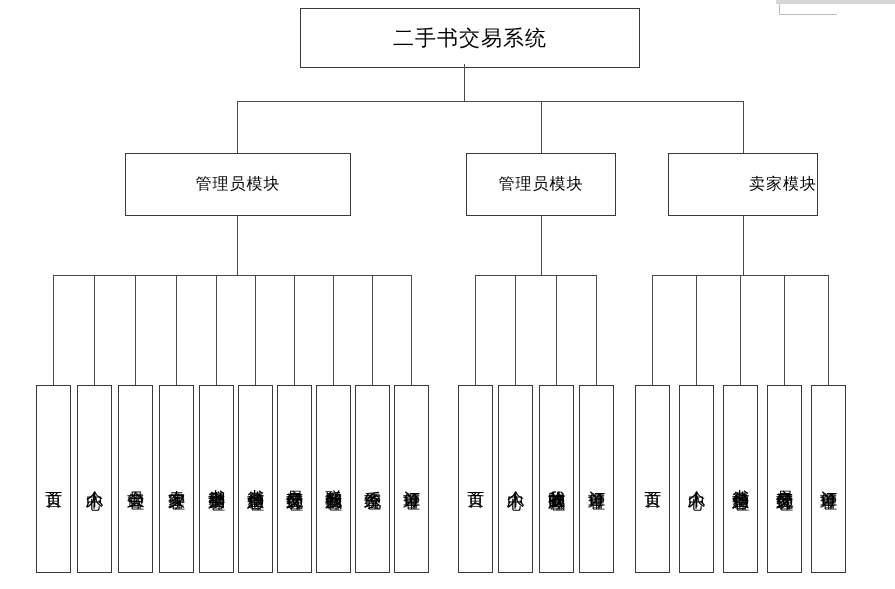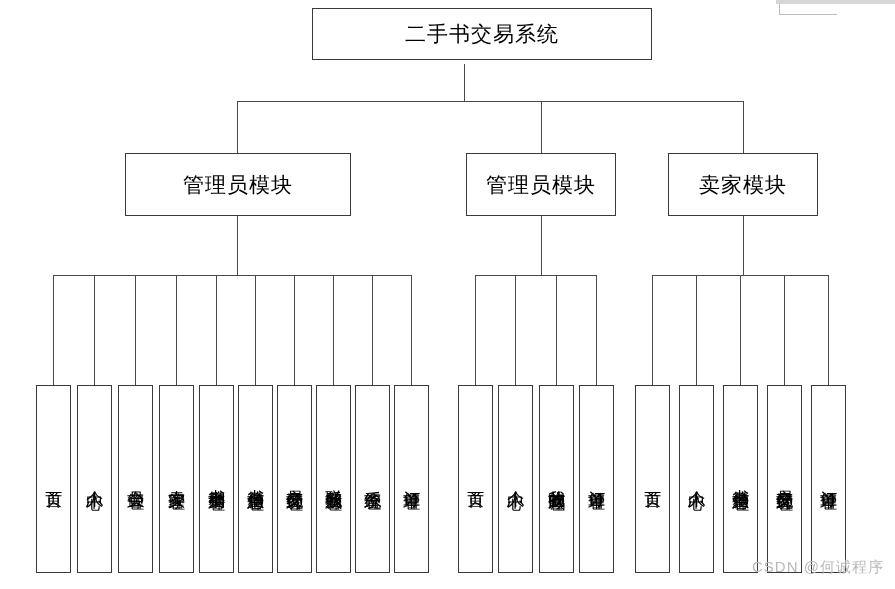--- a/index.html
+++ b/index.html
@@ -29,21 +29,21 @@
     align-items: center;
     justify-content: center;
     text-align: center;
     color: #000;
   }
   .node.root {
     font-size: 21px;
     letter-spacing: 1px;
   }
   .node.module {
-    font-size: 21px;
+    font-size: 16px;
     letter-spacing: 1px;
   }
   .node.leaf {
     font-size: 17px;
     line-height: 1.02;
     padding: 4px 1px;
   }
   .vtext {
     writing-mode: vertical-rl;
     text-orientation: upright;
@@ -93,39 +93,39 @@
 </style>
 </head>
 <body>
 
 <div id="canvas">
 
   <div class="artifact-h" style="left:776px; top:0px; width:119px;"></div>
   <div class="artifact-corner-v" style="left:779px; top:4px; height:11px;"></div>
   <div class="artifact-corner-h" style="left:779px; top:14px; width:58px;"></div>
 
-  <div class="node root" style="left:312px; top:8px; width:340px; height:52px;">
+  <div class="node root" style="left:300px; top:8px; width:340px; height:60px;">
     <span>二手书交易系统</span>
   </div>
 
   <div class="vline" style="left:464px; top:64px; height:38px;"></div>
 
   <div class="hline" style="left:237px; top:101px; width:507px;"></div>
 
   <div class="vline" style="left:237px; top:101px; height:53px;"></div>
   <div class="vline" style="left:541px; top:101px; height:53px;"></div>
   <div class="vline" style="left:743px; top:101px; height:53px;"></div>
 
   <div class="node module" style="left:125px; top:153px; width:226px; height:63px;">
     <span>管理员模块</span>
   </div>
   <div class="node module" style="left:466px; top:153px; width:150px; height:63px;">
     <span>管理员模块</span>
   </div>
-  <div class="node module" style="left:668px; top:153px; width:150px; height:63px;">
+  <div class="node module" style="left:668px; top:153px; width:150px; height:63px;justify-content:flex-end;">
     <span>卖家模块</span>
   </div>
 
   <div class="vline" style="left:237px; top:216px; height:59px;"></div>
   <div class="hline" style="left:53px; top:275px; width:358px;"></div>
   <div class="vline" style="left:53px;  top:275px; height:110px;"></div>
   <div class="vline" style="left:94px;  top:275px; height:110px;"></div>
   <div class="vline" style="left:135px; top:275px; height:110px;"></div>
   <div class="vline" style="left:176px; top:275px; height:110px;"></div>
   <div class="vline" style="left:216px; top:275px; height:110px;"></div>
@@ -203,15 +203,14 @@
   <div class="node leaf" style="left:723px; top:385px; width:35px; height:188px;">
     <span class="vtext">书籍信息管理</span>
   </div>
   <div class="node leaf" style="left:767px; top:385px; width:35px; height:188px;">
     <span class="vtext">交易统计管理</span>
   </div>
   <div class="node leaf" style="left:811px; top:385px; width:35px; height:188px;">
     <span class="vtext">订单管理</span>
   </div>
 
-  <div class="watermark" style="left:752px; top:558px;">CSDN @何诚程序</div>
 
 </div>
 
 </body></html>

